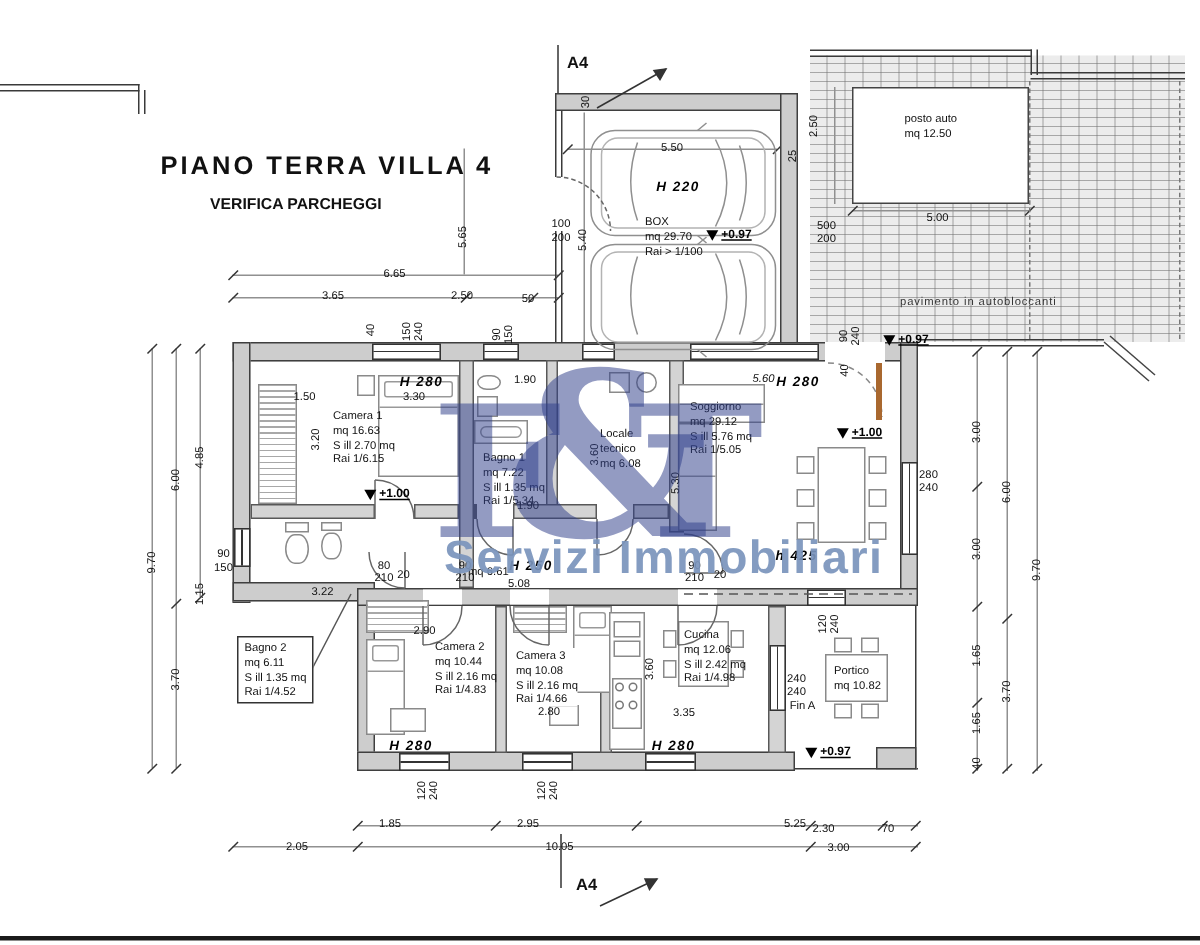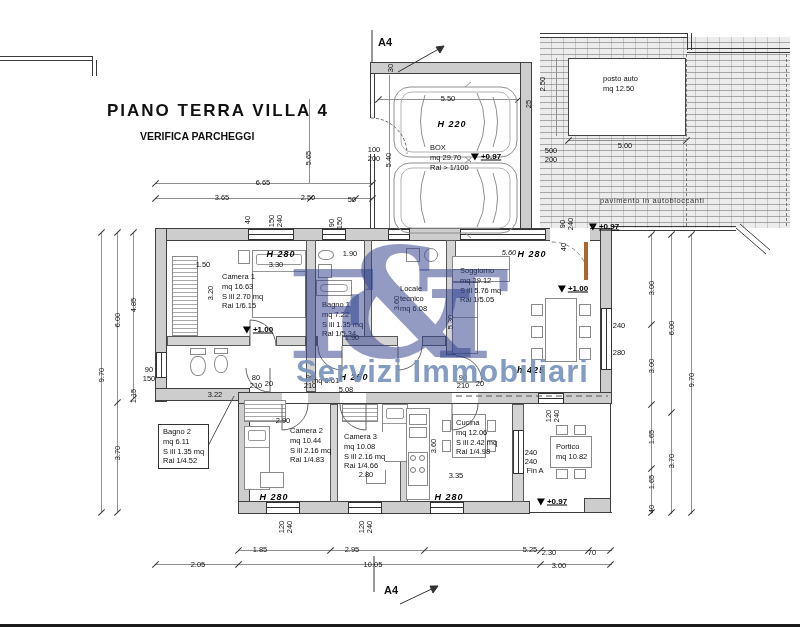--- a/index.html
+++ b/index.html
@@ -384,21 +384,21 @@
     <div class="dim" style="left: 149px; top: 369px;">90</div>
     <div class="dim" style="left: 149px; top: 378px;">150</div>
     <div class="dim rot" style="left: 651px; top: 288px;">3.00</div>
     <div class="dim rot" style="left: 651px; top: 366px;">3.00</div>
     <div class="dim rot" style="left: 671px; top: 328px;">6.00</div>
     <div class="dim rot" style="left: 691px; top: 380px;">9.70</div>
     <div class="dim rot" style="left: 651px; top: 437px;">1.65</div>
     <div class="dim rot" style="left: 651px; top: 482px;">1.65</div>
     <div class="dim rot" style="left: 651px; top: 509px;">40</div>
     <div class="dim rot" style="left: 671px; top: 461px;">3.70</div>
-    <div class="dim" style="left: 619px; top: 316px; margin-top: 36px;">280</div>
+    <div class="dim" style="left: 619px; top: 316px;">280</div>
     <div class="dim" style="left: 619px; top: 325px;">240</div>
     <div class="dim" style="left: 260px; top: 549px;">1.85</div>
     <div class="dim" style="left: 352px; top: 549px;">2.95</div>
     <div class="dim" style="left: 530px; top: 549px;">5.25</div>
     <div class="dim" style="left: 549px; top: 552px;">2.30</div>
     <div class="dim" style="left: 592px; top: 552px;">70</div>
     <div class="dim" style="left: 198px; top: 564px;">2.05</div>
     <div class="dim" style="left: 373px; top: 564px;">10.05</div>
     <div class="dim" style="left: 559px; top: 565px;">3.00</div>
     <div class="dim rot" style="left: 281px; top: 527px;">120</div>

